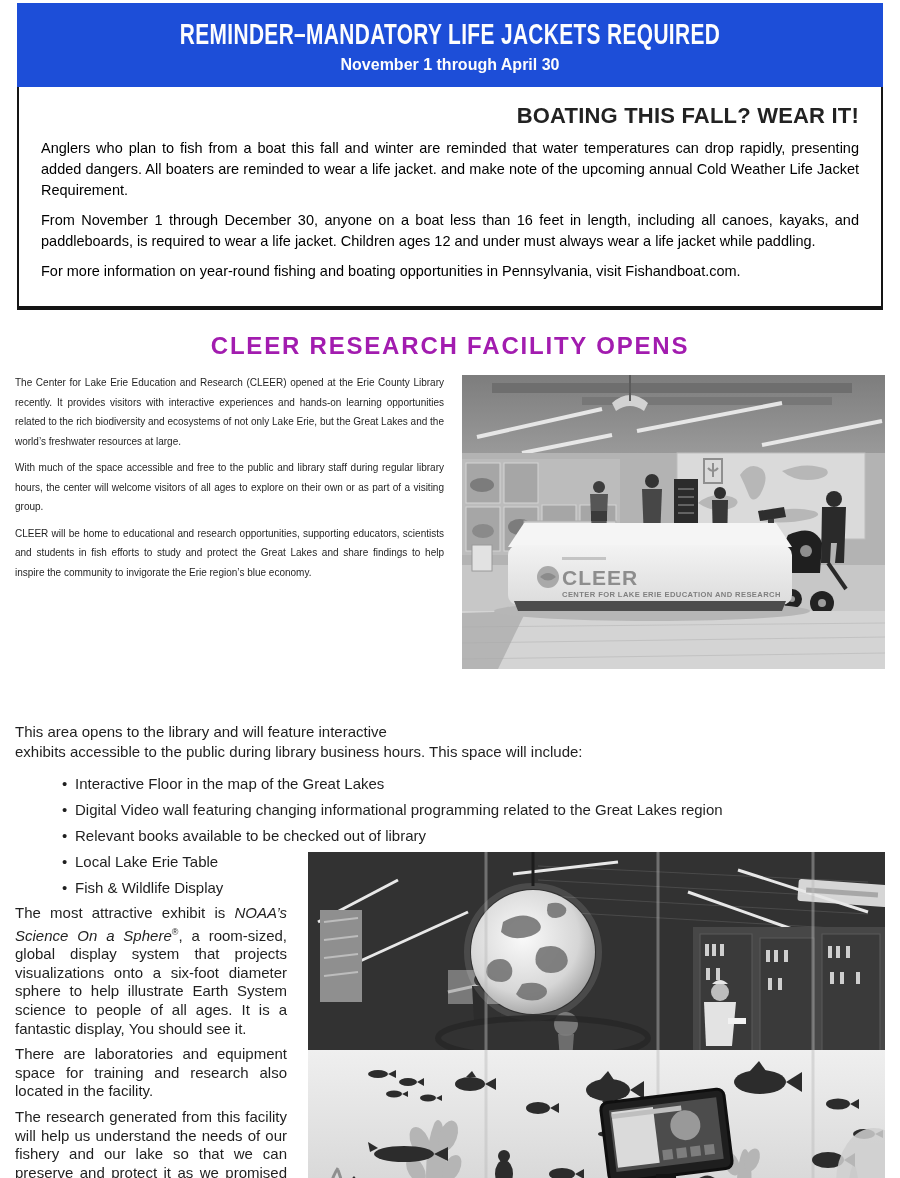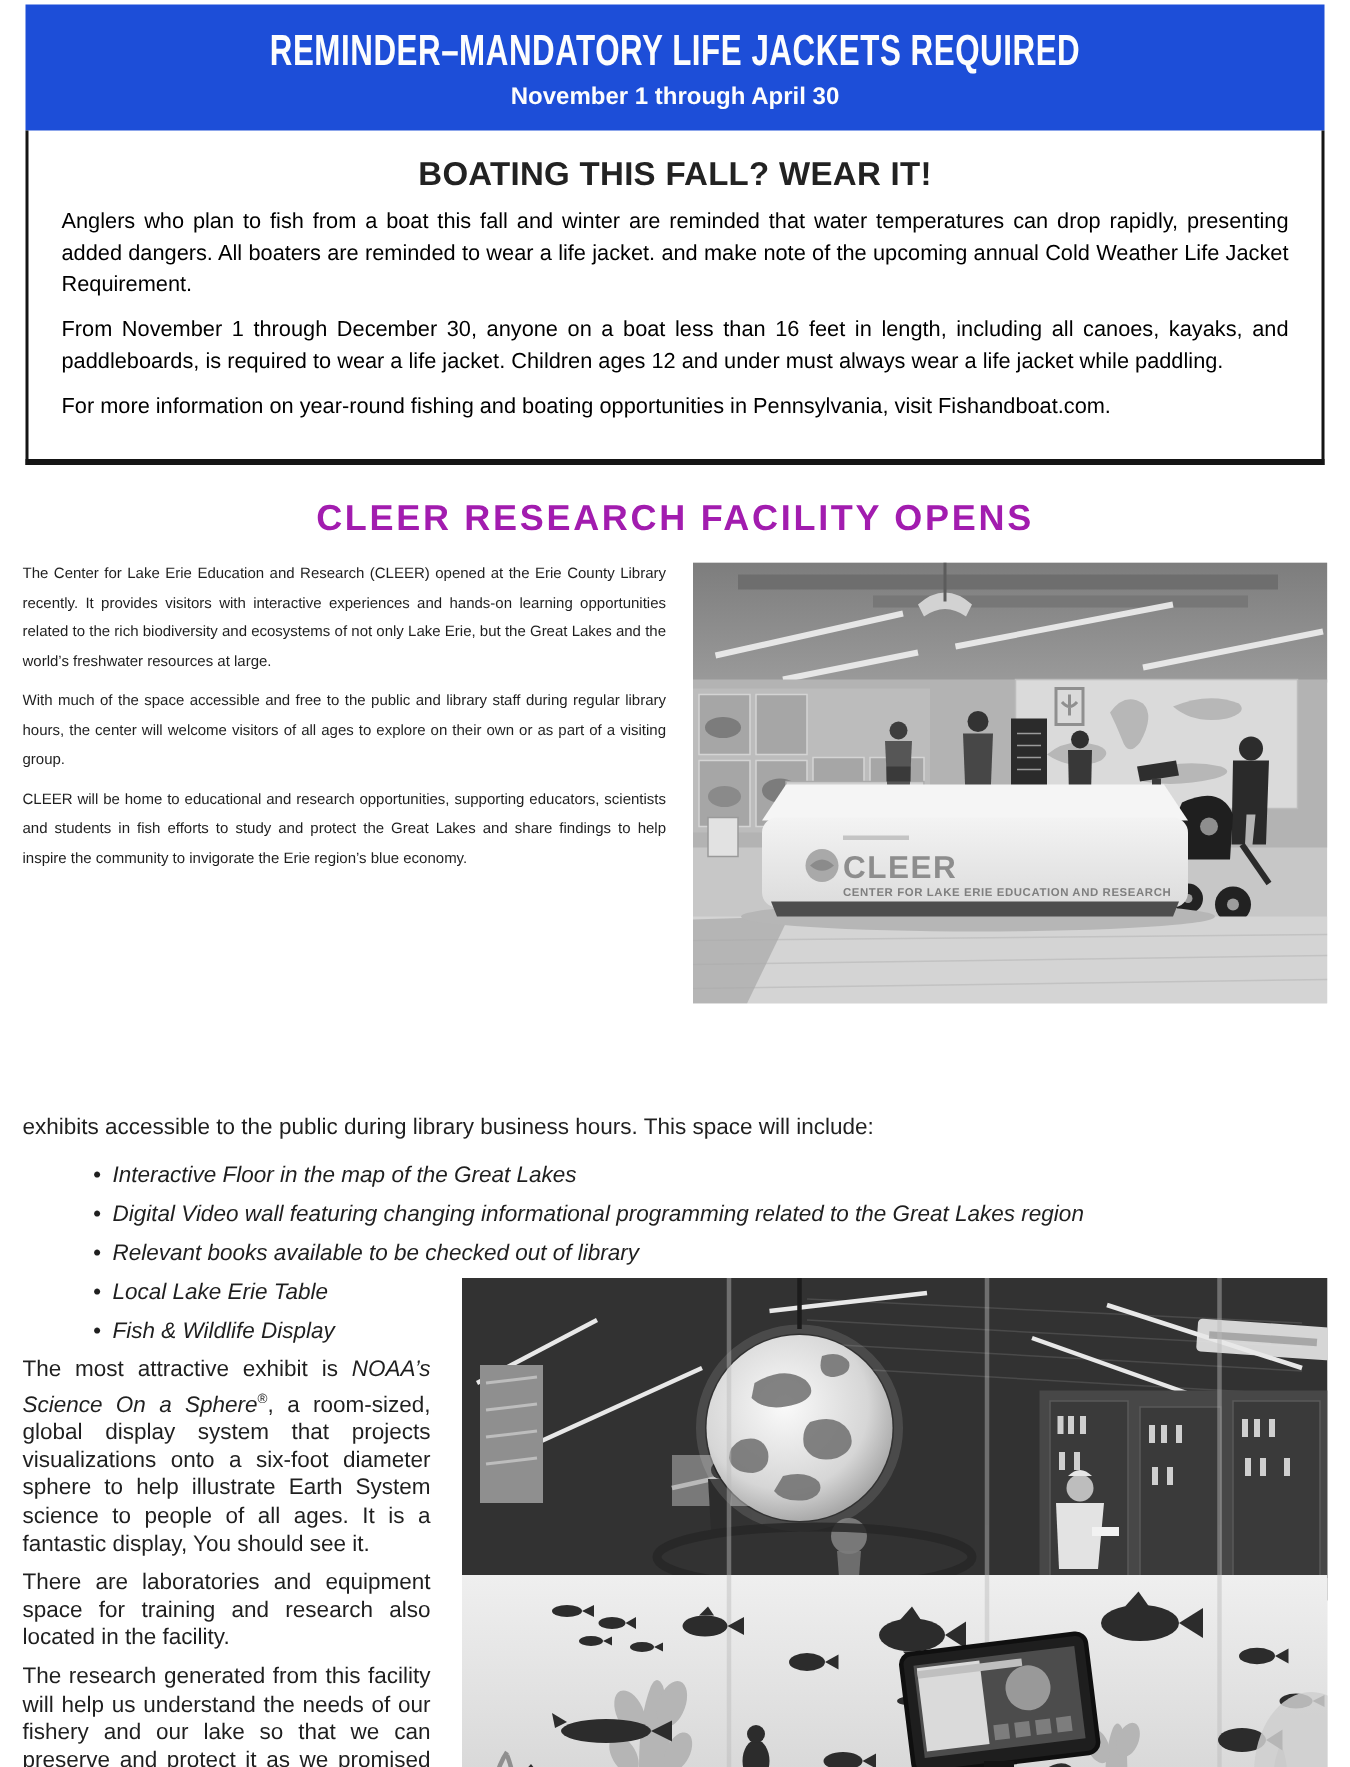--- a/index.html
+++ b/index.html
@@ -14,31 +14,31 @@
   .banner-title {
     font-weight:bold; font-size:29px; line-height:36px; white-space:nowrap;
     transform:scaleX(0.72); letter-spacing:0.5px;
   }
   .banner-subtitle { font-weight:bold; font-size:16px; margin-top:4px; }
   
   .notice-box {
     border:2px solid #151515; border-top:none; border-bottom-width:4px;
     margin:0 2px; padding:8px 22px 24px;
   }
-  .notice-heading { text-align:center; font-size:22px; letter-spacing:0.2px; color:#222; margin:8px 0 4px; }
+  .notice-heading { text-align:right; font-size:22px; letter-spacing:0.2px; color:#222; margin:8px 0 4px; }
   .notice-box p { font-size:14.5px; line-height:21px; text-align:justify; margin:9px 0 0; color:#000000; }
   
   .cleer-heading { text-align:center; font-size:24px; letter-spacing:1.8px; color:#a21caf; margin:22px 0 13px; }
   .cleer-top { overflow:hidden; }
   .cleer-top::after { content:""; display:block; clear:both; }
   .photo { display:block; }
   .photo1 { float:right; width:423px; height:337px; margin:2px 0 8px 18px; }
   .cleer-top p { font-size:10px; line-height:19.5px; text-align:justify; margin:0 0 7px; }
   .intro { font-size:15px; line-height:20px; margin:2px 0 6px; }
-  .bullets { list-style:none; margin:12px 0 0; padding-left:47px;font-style:italic; }
+  .bullets { list-style:none; margin:12px 0 0; padding-left:47px; }
   .bullets li { font-size:15px; line-height:20px; margin-bottom:6px; position:relative; padding-left:13px; }
   .bullets li::before { content:"\2022"; position:absolute; left:0; }
   .cleer-bottom { position:relative; min-height:370px; margin-top:0; }
   .photo2 { position:absolute; top:0; right:0; width:577px; height:368px; }
   .bullets2 { margin-top:0; }
   .cleer-bottom p { font-size:15px; line-height:18.6px; text-align:justify; width:272px; margin:7px 0 0; }
   .cleer-bottom p.first-narrow { margin-top:4px; }
   .cleer-bottom sup { font-size:9px; }
   .cleer-bottom i { font-style:italic; }
   svg text { font-family:"Liberation Sans", sans-serif; }
@@ -180,21 +180,21 @@
             <text x="100" y="222" font-size="7.6" font-weight="bold" fill="#7f7f7f" letter-spacing="0.4">CENTER FOR LAKE ERIE EDUCATION AND RESEARCH</text>
           </g>
         </svg>
       </div>
       <p>The Center for Lake Erie Education and Research (CLEER) opened at the Erie County Library recently. It provides visitors with interactive experiences and hands-on learning opportunities related to the rich biodiversity and ecosystems of not only Lake Erie, but the Great Lakes and the world’s freshwater resources at large.</p>
       <p>With much of the space accessible and free to the public and library staff during regular library hours, the center will welcome visitors of all ages to explore on their own or as part of a visiting group.</p>
       <p>CLEER will be home to educational and research opportunities, supporting educators, scientists and students in fish efforts to study and protect the Great Lakes and share findings to help inspire the community to invigorate the Erie region’s blue economy.</p>
     </div>
 
     <p class="intro">
-      <br>
+      <span>This area opens to the library and will feature interactive</span><br>
       <span>exhibits accessible to the public during library business hours. This space will include:</span>
     </p>
 
     <ul class="bullets">
       <li>Interactive Floor in the map of the Great Lakes</li>
       <li>Digital Video wall featuring changing informational  programming related to the Great Lakes region</li>
       <li>Relevant books available to be checked out of library</li>
     </ul>
 
     <div class="cleer-bottom">

